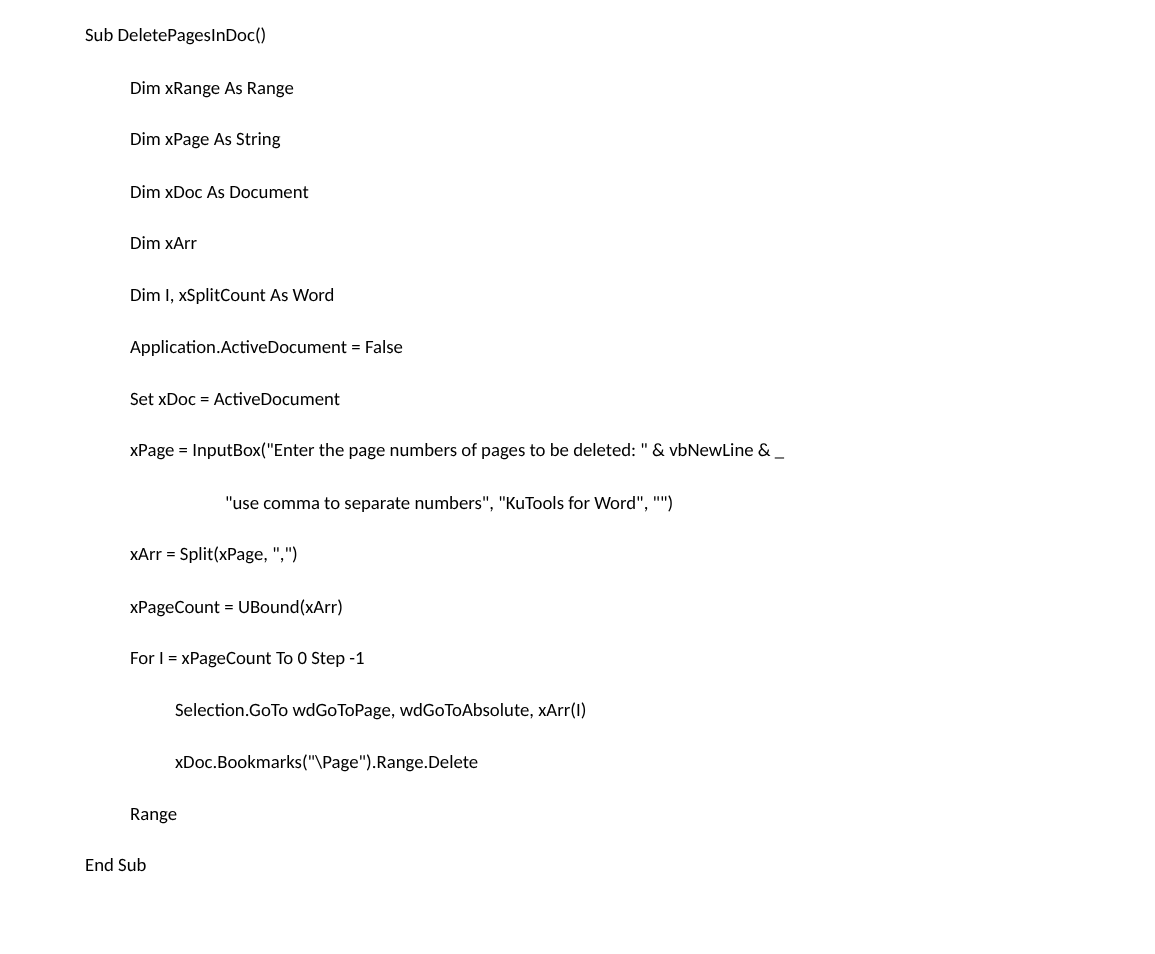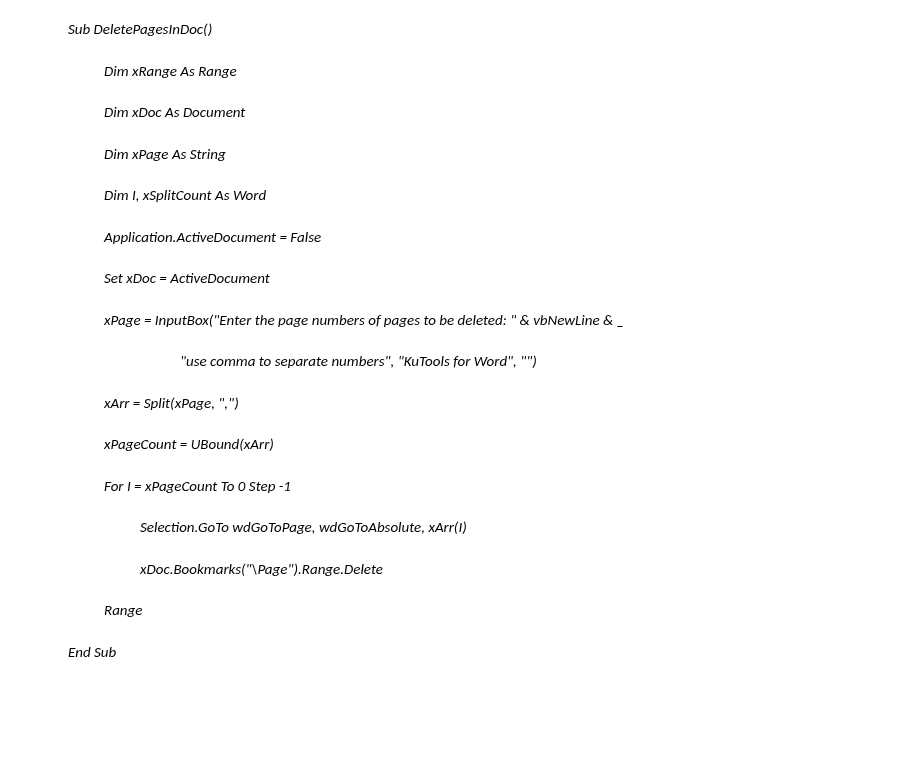--- a/index.html
+++ b/index.html
@@ -11,38 +11,38 @@
     color: #000000;
     width: 924px;
     height: 763px;
     box-sizing: border-box;
   }
   .code-container {
     padding-top: 20px;
     padding-left: 68px;
     padding-right: 40px;
     line-height: 1.3;
-    font-style: italic;
   }
   .line {
     white-space: pre;
     margin-bottom: 22px;
   }
   .indent-1 { padding-left: 36px; }
   .indent-2 { padding-left: 72px; }
   .indent-3 { padding-left: 112px; }
 </style>
 </head>
 <body>
 
 <div class="code-container">
   <div class="line">Sub DeletePagesInDoc()</div>
   <div class="line indent-1">Dim xRange As Range</div>
+  <div class="line indent-1">Dim xPage As String</div>
   <div class="line indent-1">Dim xDoc As Document</div>
-  <div class="line indent-1">Dim xPage As String</div>
+  <div class="line indent-1">Dim xArr</div>
   <div class="line indent-1">Dim I, xSplitCount As Word</div>
   <div class="line indent-1">Application.ActiveDocument = False</div>
   <div class="line indent-1">Set xDoc = ActiveDocument</div>
   <div class="line indent-1">xPage = InputBox("Enter the page numbers of pages to be deleted: " &amp; vbNewLine &amp; _</div>
   <div class="line indent-3">"use comma to separate numbers", "KuTools for Word", "")</div>
   <div class="line indent-1">xArr = Split(xPage, ",")</div>
   <div class="line indent-1">xPageCount = UBound(xArr)</div>
   <div class="line indent-1">For I = xPageCount To 0 Step -1</div>
   <div class="line indent-2">Selection.GoTo wdGoToPage, wdGoToAbsolute, xArr(I)</div>
   <div class="line indent-2">xDoc.Bookmarks("\Page").Range.Delete</div>

